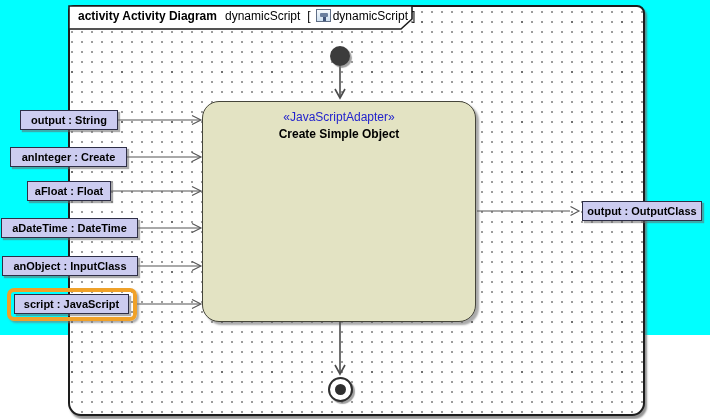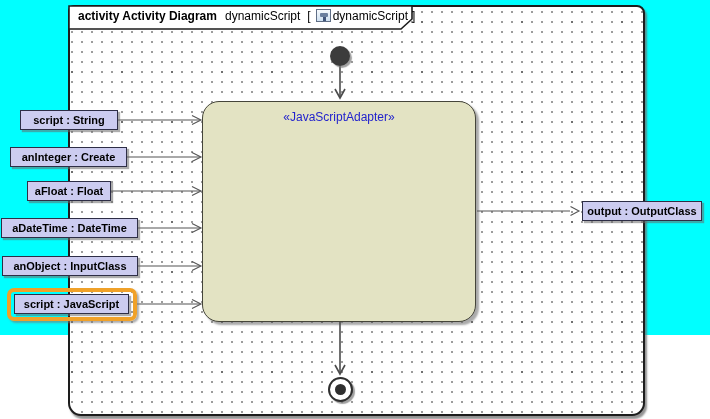--- a/index.html
+++ b/index.html
@@ -139,25 +139,26 @@
     </g>
   </svg>
 
   <div class="initial-node"></div>
   <div class="final-node">
     <div class="dot"></div>
   </div>
 
   <div class="action-node">
     <span class="stereotype">«JavaScriptAdapter»</span>
+    <span class="aname">Create Simple Object</span>
   </div>
 
   <div class="selection-highlight"></div>
 
-  <div class="pin" style="left:20px; top:110px; width:98px;">script : String</div>
+  <div class="pin" style="left:20px; top:110px; width:98px;">output : String</div>
   <div class="pin" style="left:10px; top:147px; width:117px;">anInteger : Create</div>
   <div class="pin" style="left:27px; top:181px; width:84px;text-align:center;">aFloat : Float</div>
   <div class="pin" style="left:1px; top:218px; width:137px;">aDateTime : DateTime</div>
   <div class="pin" style="left:2px; top:256px; width:136px;">anObject : InputClass</div>
   <div class="pin" style="left:582px; top:201px; width:120px;">output : OutputClass</div>
 
   <div class="pin" style="left:14px; top:294px; width:115px;">script : JavaScript</div>
 
 </div>
 

